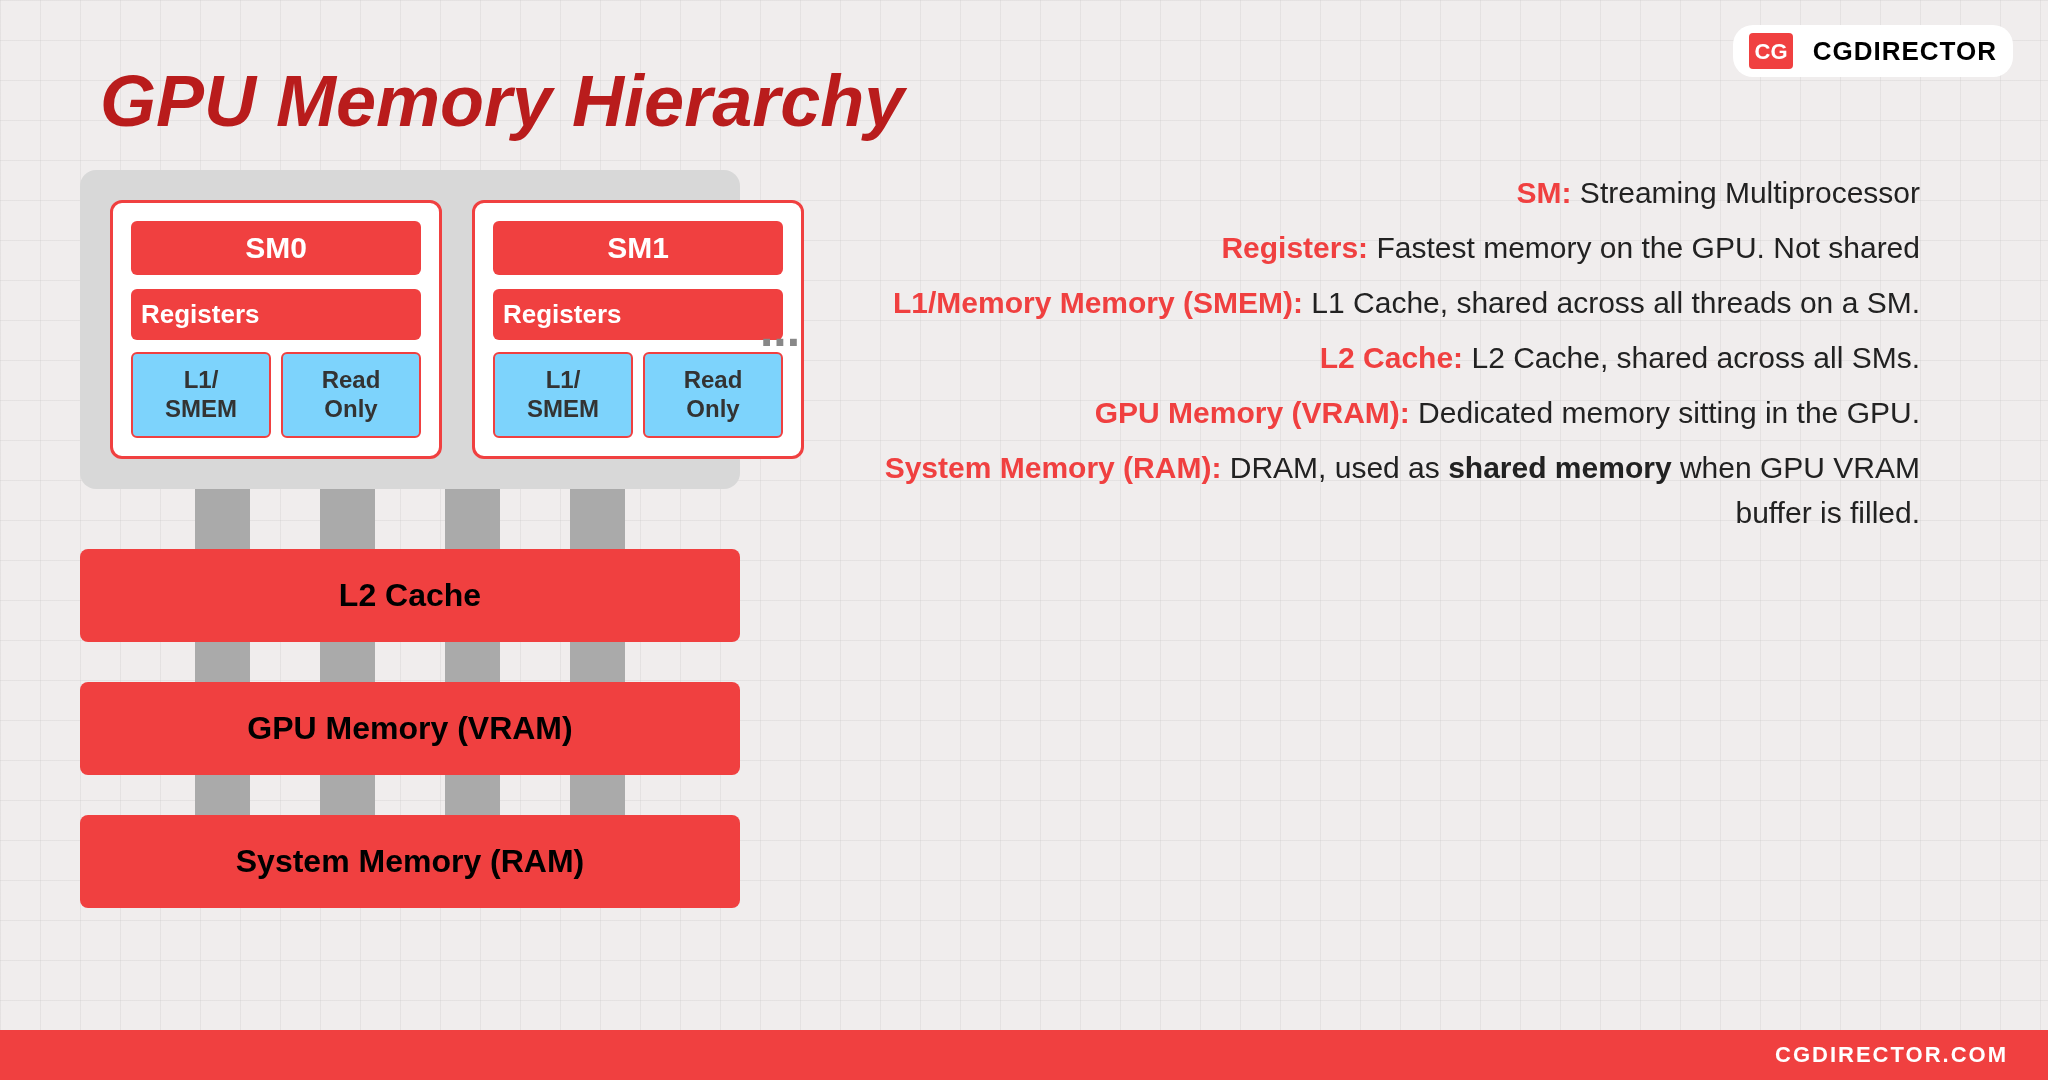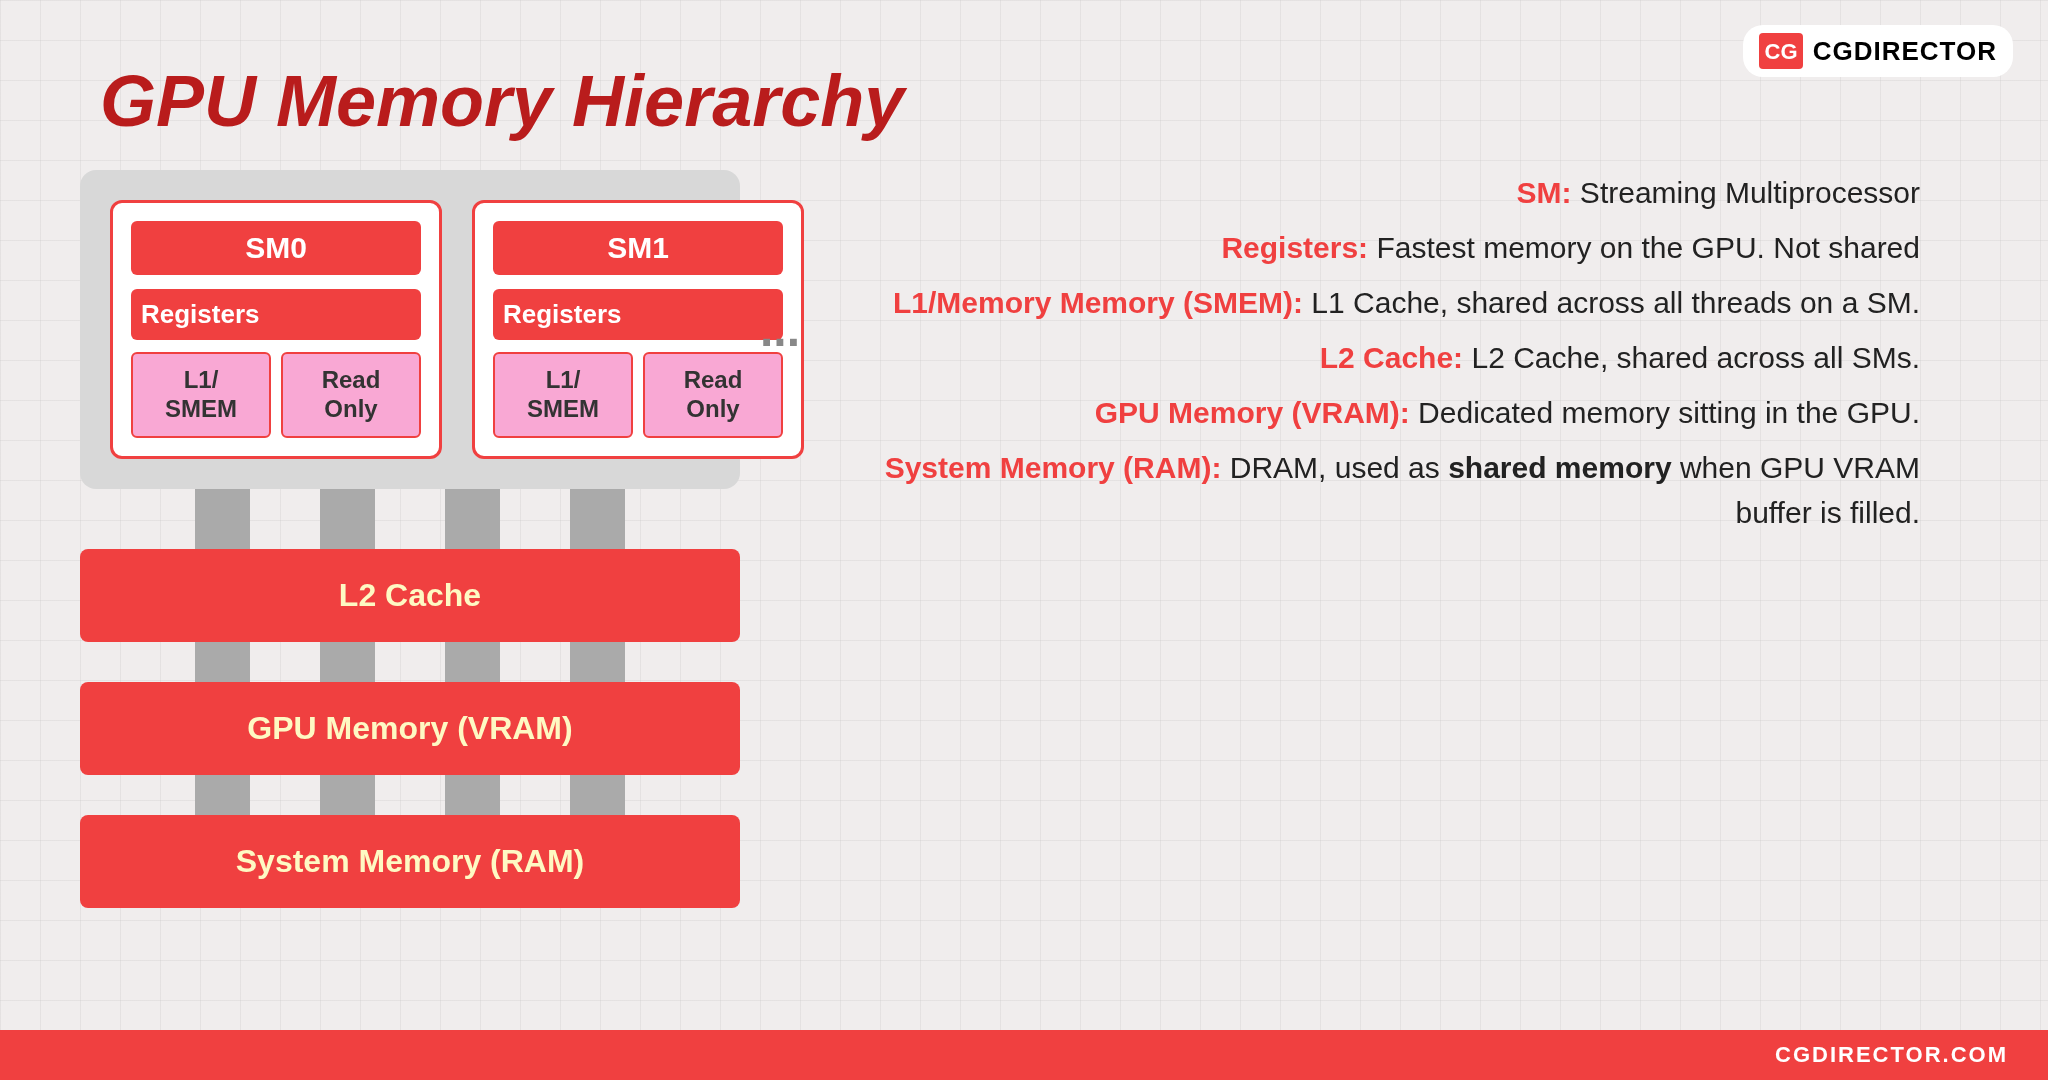--- a/index.html
+++ b/index.html
@@ -95,21 +95,21 @@
       border-radius: 6px;
       margin-bottom: 12px;
     }
 
     .sm-bottom-row {
       display: flex;
       gap: 10px;
     }
 
     .sm-cell {
-      background: #f9a8d4;
+      background: #7dd3fc;
       border: 2px solid #f04040;
       border-radius: 6px;
       flex: 1;
       text-align: center;
       font-size: 24px;
       font-weight: 600;
       color: #333;
       padding: 12px 6px;
       line-height: 1.2;
     }
@@ -118,21 +118,21 @@
     .memory-bars {
       display: flex;
       flex-direction: column;
       gap: 20px;
       width: 660px;
       margin-top: 0;
     }
 
     .memory-bar {
       background: #f04040;
-      color: #fef9c3;
+      color: #000000;
       text-align: center;
       font-size: 32px;
       font-weight: 600;
       padding: 28px 20px;
       border-radius: 8px;
       position: relative;
     }
 
     
     .legend-area {
@@ -179,21 +179,21 @@
     
     .logo-wrapper {
       position: absolute;
       top: 25px;
       right: 35px;
       display: flex;
       align-items: center;
       background: white;
       padding: 8px 16px;
       border-radius: 20px;
-      gap: 10px;
+      gap: 20px;
     }
 
     .cg-icon {
       width: 44px;
       height: 36px;
     }
 
     .cg-text {
       font-size: 26px;
       font-weight: 900;

